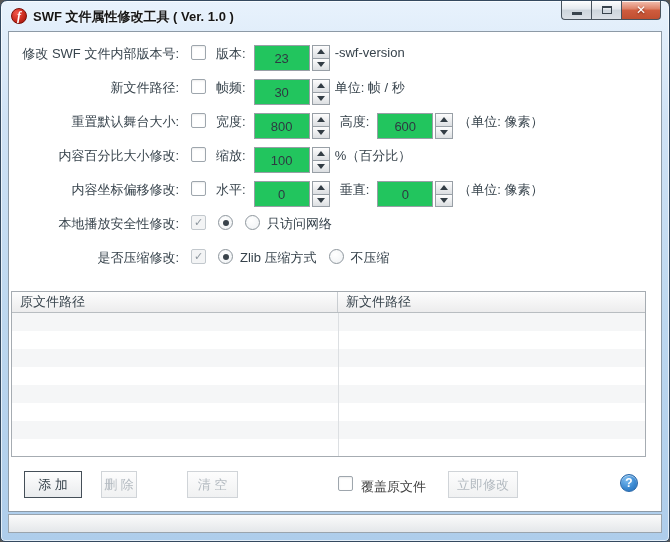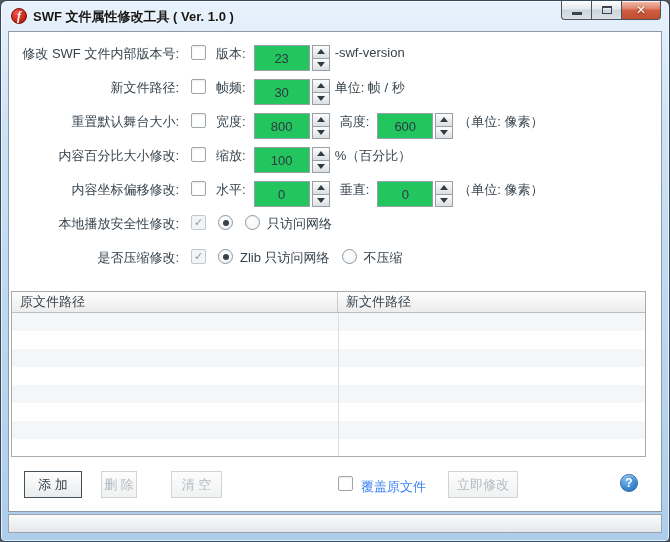--- a/index.html
+++ b/index.html
@@ -76,24 +76,24 @@
     background:repeating-linear-gradient(180deg,#f5f6f7 0px,#f5f6f7 18px,#ffffff 18px,#ffffff 36px);}
   .col-divider{position:absolute;left:51.5%;top:0;bottom:0;width:1px;background:#dcdfe2;}
 
   
   .btn{position:absolute;height:27px;display:flex;align-items:center;justify-content:center;
     font-size:13px;color:#37434c;background:linear-gradient(180deg,#fefefe,#e9ebed);
     border:1px solid #57616a;}
   .btn.disabled{border-color:#d0d4d8;color:#b3bac0;background:linear-gradient(180deg,#fdfdfd,#f0f1f2);}
   .btn-add{left:15px;top:439px;width:58px;border-color:#454f58;}
   .btn-del{left:92px;top:439px;width:36px;}
-  .btn-clear{left:162px;top:439px;width:51px;}
+  .btn-clear{left:178px;top:439px;width:51px;}
   .btn-modify{left:439px;top:439px;width:70px;}
   .overwrite-cb{position:absolute;left:329px;top:444px;margin:0;}
-  .overwrite-label{position:absolute;left:352px;top:446px;font-size:13px;color:#3b82f6;white-space:nowrap;}
+  .overwrite-label{position:absolute;left:352px;top:446px;font-size:13px;color:#404040;white-space:nowrap;}
   .help{position:absolute;left:611px;top:442px;width:18px;height:18px;border-radius:50%;
     border:1px solid #2565a8;background:radial-gradient(circle at 35% 30%,#7cbcf0,#3c8ad2 55%,#1f6ab5 100%);
     color:#fff;font-size:12px;font-weight:bold;text-align:center;line-height:16px;
     box-shadow:inset 0 1px 1px rgba(255,255,255,.6);}
 </style>
 </head>
 <body>
 
 <div class="window">
 
@@ -244,21 +244,21 @@
       </div>
 
       <div class="row">
         <span class="row-label">是否压缩修改:</span>
         <span class="cb dis on">
             <span class="tick">✓</span>
           </span>
         <span class="radio on">
             <i class="dot"></i>
           </span>
-        <span class="rlabel">Zlib 只访问网络</span>
+        <span class="rlabel">Zlib 压缩方式</span>
         <span class="radio"></span>
         <span class="rlabel">不压缩</span>
       </div>
 
     </div>
 
     <div class="filetable">
       <div class="thead">
         <div class="th th-old">原文件路径</div>
         <div class="th th-new">新文件路径</div>

